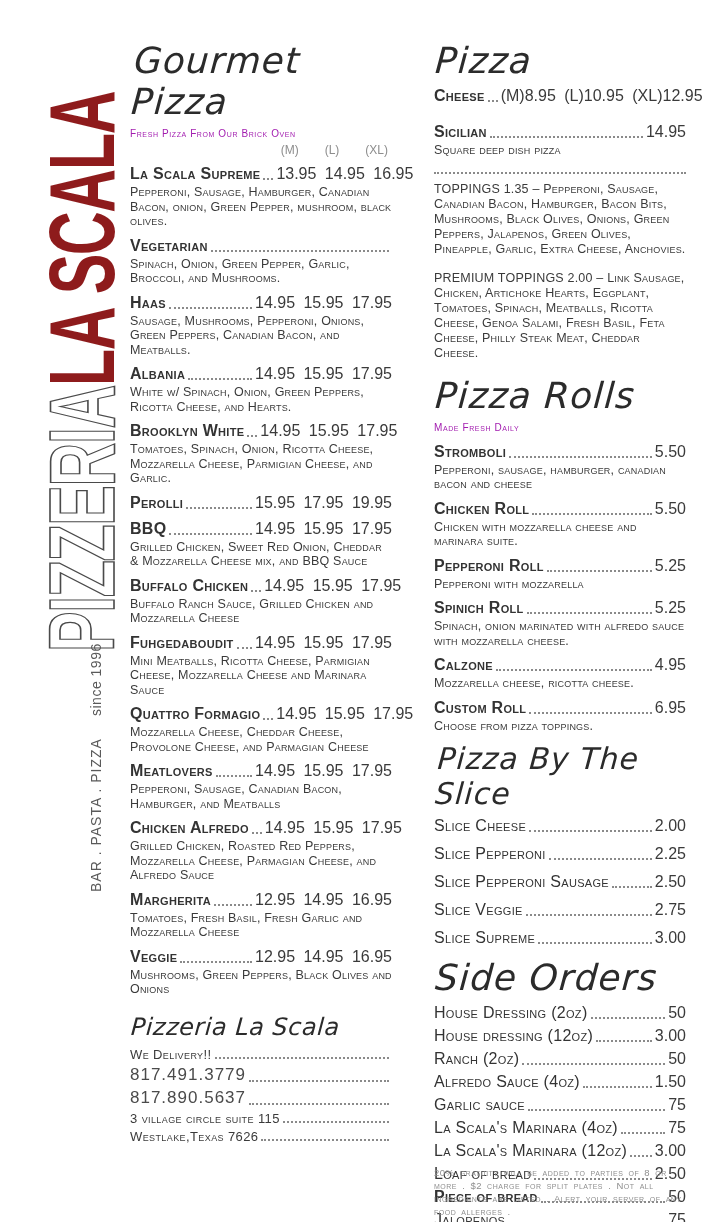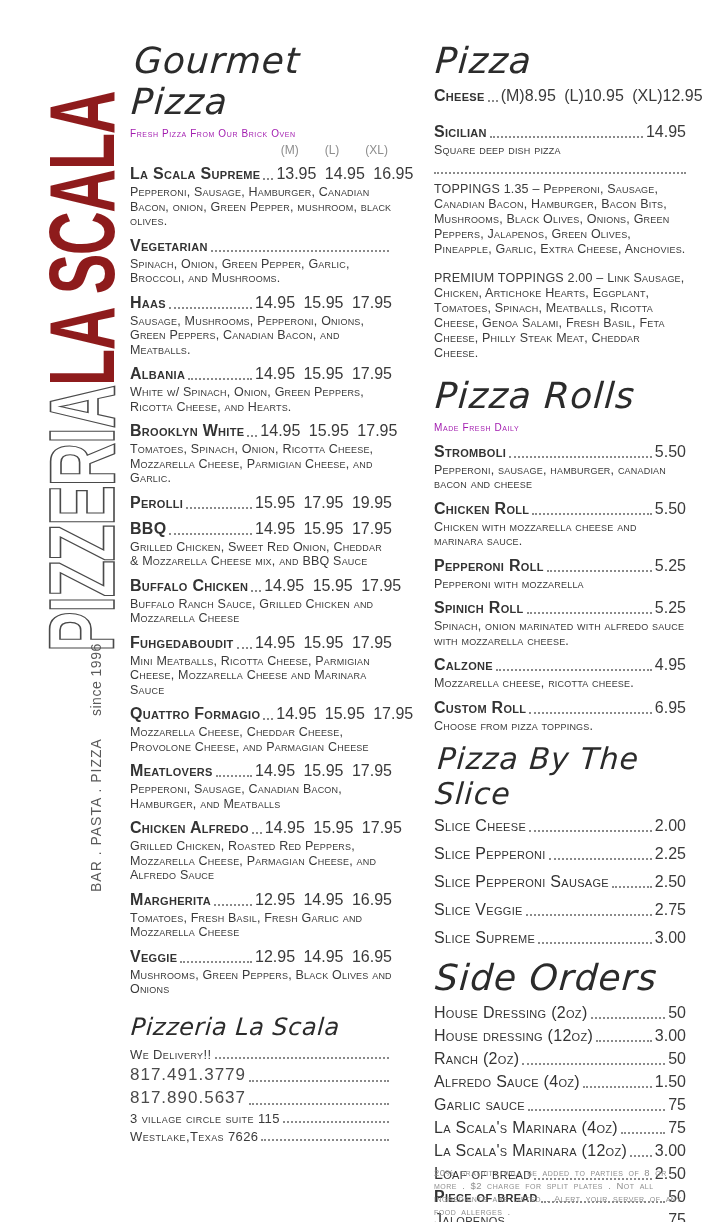--- a/index.html
+++ b/index.html
@@ -247,21 +247,21 @@
           <span class="prices">5.50</span>
         </div>
       <div class="desc">Pepperoni, sausage, hamburger, canadian bacon and cheese</div>
     </div>
     <div class="item">
       <div class="row">
           <span class="name">Chicken Roll</span>
           <span class="leader"></span>
           <span class="prices">5.50</span>
         </div>
-      <div class="desc">Chicken with mozzarella cheese and marinara sauce.</div>
+      <div class="desc">Chicken with mozzarella cheese and marinara suite.</div>
     </div>
     <div class="item">
       <div class="row">
           <span class="name">Pepperoni Roll</span>
           <span class="leader"></span>
           <span class="prices">5.25</span>
         </div>
       <div class="desc">Pepperoni with mozzarella</div>
     </div>
     <div class="item">

